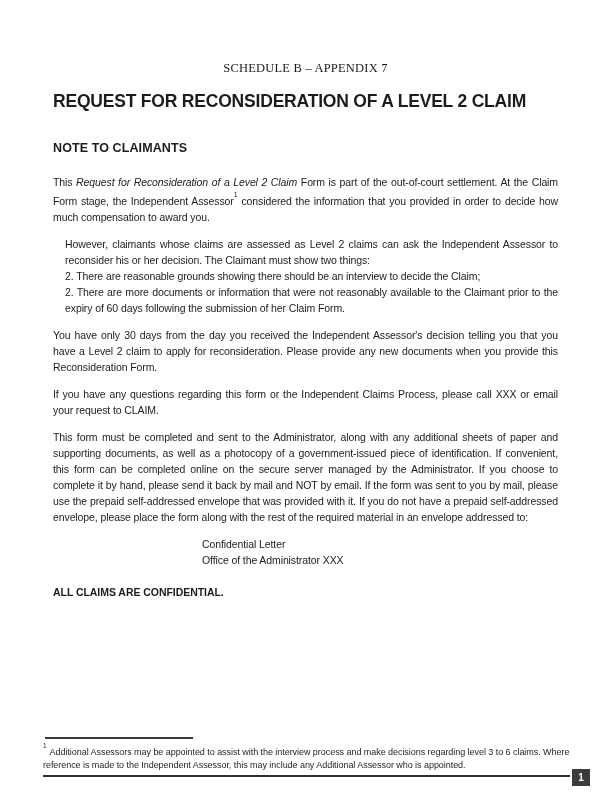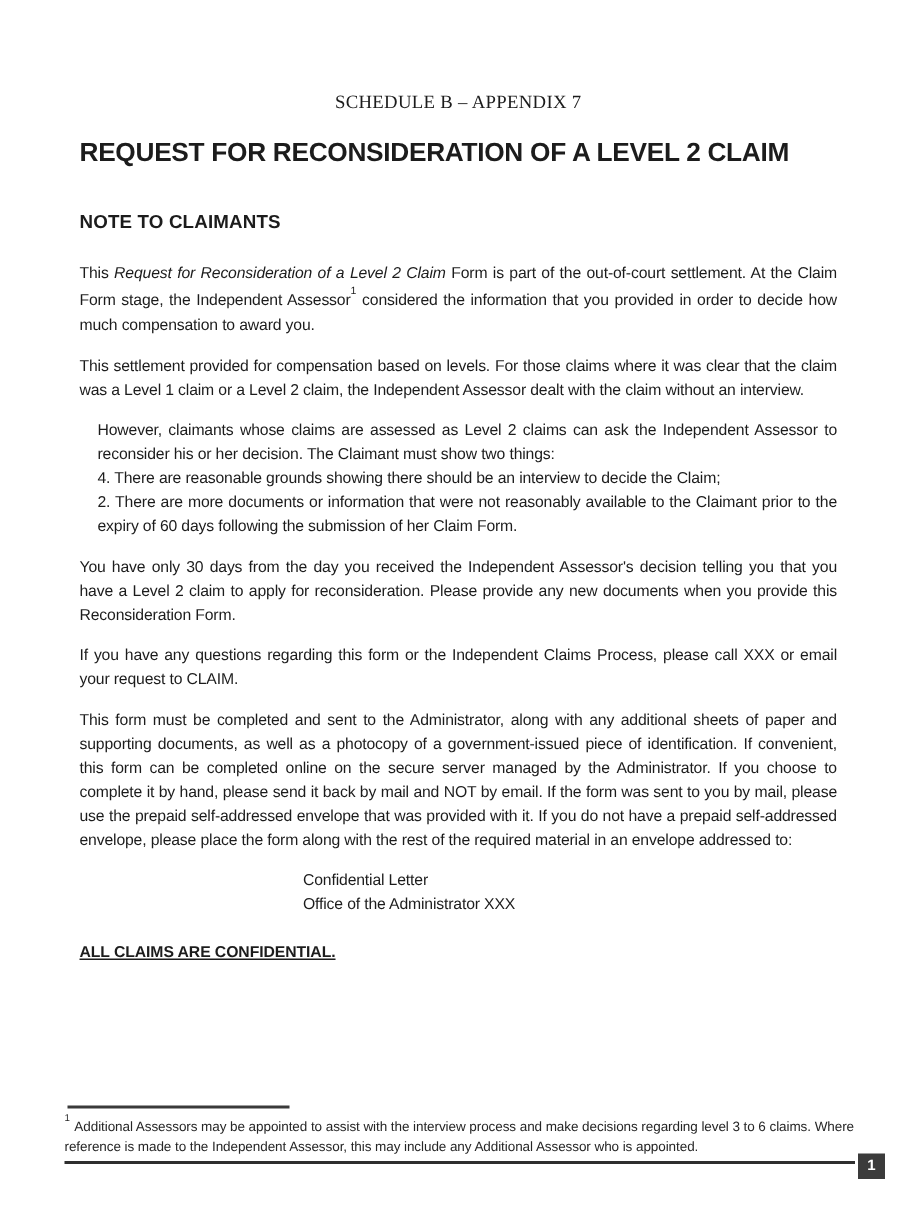--- a/index.html
+++ b/index.html
@@ -61,21 +61,20 @@
     line-height: 16px;
     letter-spacing: -0.1px;
     margin: 2px 0 12px 149px;
   }
   .confidential {
     font-size: 10.5px;
     line-height: 16px;
     font-weight: bold;
     letter-spacing: -0.05px;
     margin: 16px 0 0 0;
-    text-decoration: underline;
   }
   .footnote-sep {
     position: absolute;
     left: 45px;
     top: 737px;
     width: 148px;
     height: 0;
     border-top: 2px solid #3a3a3a;
   }
   .footnote {
@@ -118,25 +117,24 @@
   <div class="content">
 
     <div class="schedule-line">SCHEDULE B – APPENDIX 7</div>
 
     <h1 class="title">REQUEST FOR RECONSIDERATION OF A LEVEL 2 CLAIM</h1>
 
     <h2 class="section-heading">NOTE TO CLAIMANTS</h2>
 
     <p class="para"><span>This </span><em>Request for Reconsideration of a Level 2 Claim</em><span> Form is part of the out-of-court settlement. At the Claim Form stage, the Independent Assessor</span><sup class="fn-ref">1</sup><span> considered the information that you provided in order to decide how much compensation to award you.</span></p>
 
-    <p class="para">This settlement provided for compensation based on levels. For those claims where it was clear that the claim was a Level 1 claim or a Level 2 claim, the Independent Assessor dealt with the claim without an interview.</p>
 
     <div class="list-block">
       <p class="para">However, claimants whose claims are assessed as Level 2 claims can ask the Independent Assessor to reconsider his or her decision. The Claimant must show two things:</p>
-      <p class="para">4. There are reasonable grounds showing there should be an interview to decide the Claim;</p>
+      <p class="para">2. There are reasonable grounds showing there should be an interview to decide the Claim;</p>
       <p class="para">2. There are more documents or information that were not reasonably available to the Claimant prior to the expiry of 60 days following the submission of her Claim Form.</p>
     </div>
 
     <p class="para bold">You have only 30 days from the day you received the Independent Assessor's decision telling you that you have a Level 2 claim to apply for reconsideration. Please provide any new documents when you provide this Reconsideration Form.</p>
 
 
     <p class="para">If you have any questions regarding this form or the Independent Claims Process, please call XXX or email your request to CLAIM.</p>
 
     <p class="para"><span>This form must be completed and sent to the Administrator, along with any additional sheets of paper and supporting documents, as well as a photocopy of a government-issued piece of identification. If convenient, this form can be completed online on the secure server managed by the Administrator. If you choose to complete it by hand, please send it back by mail and </span><span class="inline-bold">NOT</span><span> by email. If the form was sent to you by mail, please use the prepaid self-addressed envelope that was provided with it. If you do not have a prepaid self-addressed envelope, please place the form along with the rest of the required material in an envelope addressed to:</span></p>
 

